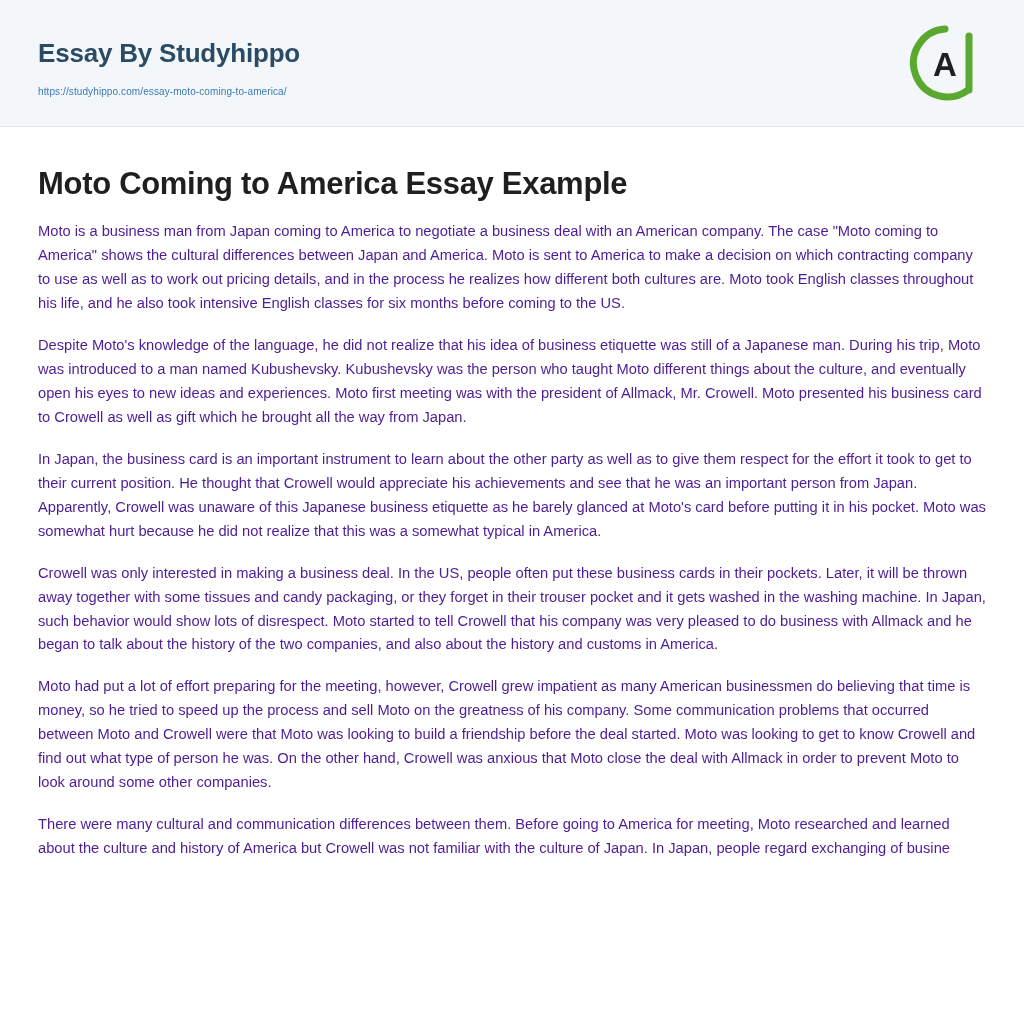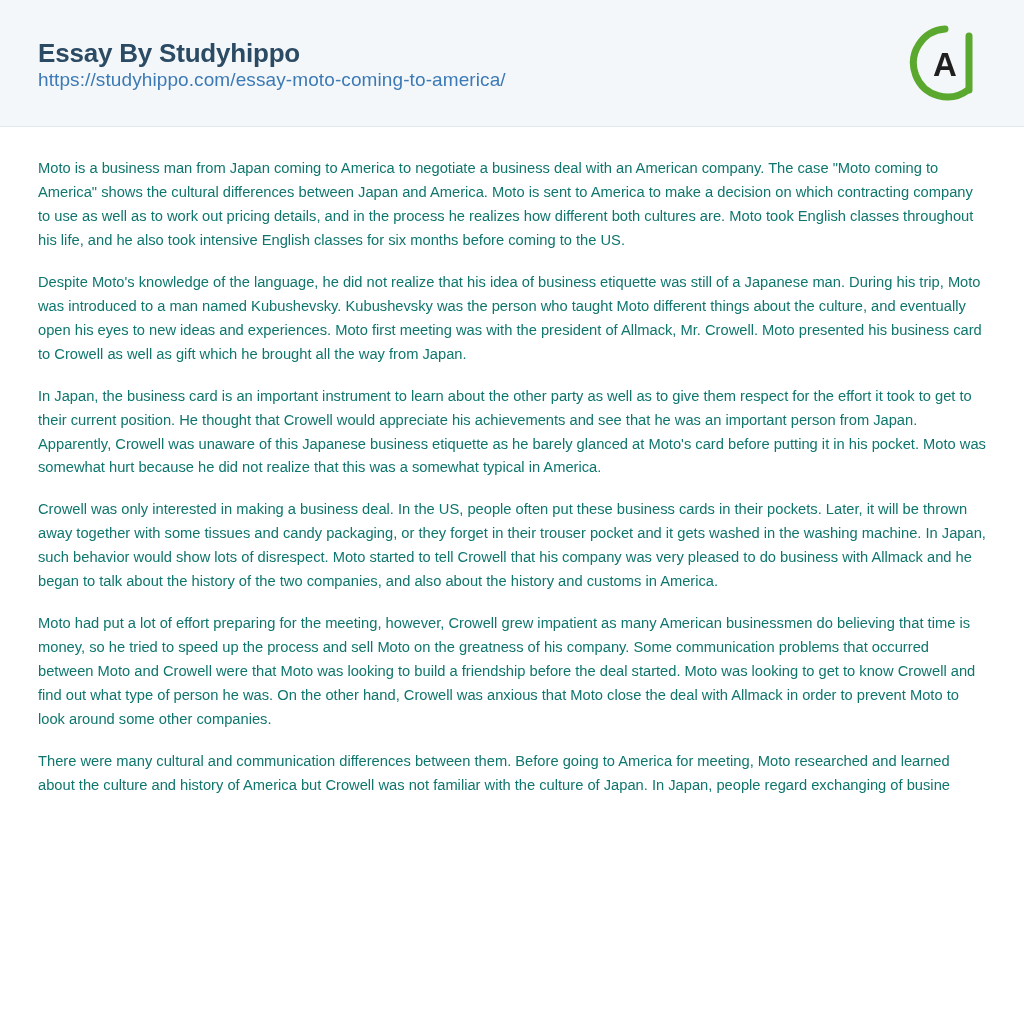--- a/index.html
+++ b/index.html
@@ -35,22 +35,22 @@
     color: #2b4a63;
     letter-spacing: -0.2px;
     line-height: 1;
   }
   .brand .brand-accent {
     color: #2b4a63;
   }
   .source-url {
     position: absolute;
     left: 38px;
-    top: 69px;
-    font-size: 19px;
+    top: 86px;
+    font-size: 10px;
     color: #3c7ab5;
     text-decoration: none;
     letter-spacing: 0.1px;
   }
   .logo {
     position: absolute;
     right: 40px;
     top: 24px;
     width: 78px;
     height: 78px;
@@ -65,21 +65,21 @@
     font-size: 31px;
     font-weight: bold;
     color: #1f1f1f;
     margin: 8px 0 18px 0;
     letter-spacing: -0.3px;
     line-height: 1.2;
   }
   .para {
     font-size: 14.7px;
     line-height: 1.63;
-    color: #0f766e;
+    color: #4c1d95;
     margin: 0 0 18px 0;
     text-align: left;
   }
   .para:last-child { margin-bottom: 8px; }
 </style>
 </head>
 <body>
 
 <div class="page">
 
@@ -89,20 +89,21 @@
     <div class="logo">
       <svg viewBox="0 0 78 78" width="78" height="78" aria-hidden="true">
         <path d="M39 5 A34 34 0 1 0 62 66" fill="none" stroke="#5aa82e" stroke-width="7" stroke-linecap="round"></path>
         <path d="M63 12 L63 66" fill="none" stroke="#5aa82e" stroke-width="7" stroke-linecap="round"></path>
         <text x="39" y="52" font-family="Liberation Sans, sans-serif" font-size="33" font-weight="bold" fill="#1f1f1f" text-anchor="middle">A</text>
       </svg>
     </div>
   </div>
 
   <div class="content">
+    <h1 class="doc-title">Moto Coming to America Essay Example</h1>
     <p class="para">Moto is a business man from Japan coming to America to negotiate a business deal with an American company. The case "Moto coming to America" shows the cultural differences between Japan and America. Moto is sent to America to make a decision on which contracting company to use as well as to work out pricing details, and in the process he realizes how different both cultures are. Moto took English classes throughout his life, and he also took intensive English classes for six months before coming to the US.</p>
     <p class="para">Despite Moto's knowledge of the language, he did not realize that his idea of business etiquette was still of a Japanese man. During his trip, Moto was introduced to a man named Kubushevsky. Kubushevsky was the person who taught Moto different things about the culture, and eventually open his eyes to new ideas and experiences. Moto first meeting was with the president of Allmack, Mr. Crowell. Moto presented his business card to Crowell as well as gift which he brought all the way from Japan.</p>
     <p class="para">In Japan, the business card is an important instrument to learn about the other party as well as to give them respect for the effort it took to get to their current position. He thought that Crowell would appreciate his achievements and see that he was an important person from Japan. Apparently, Crowell was unaware of this Japanese business etiquette as he barely glanced at Moto's card before putting it in his pocket. Moto was somewhat hurt because he did not realize that this was a somewhat typical in America.</p>
     <p class="para">Crowell was only interested in making a business deal. In the US, people often put these business cards in their pockets. Later, it will be thrown away together with some tissues and candy packaging, or they forget in their trouser pocket and it gets washed in the washing machine. In Japan, such behavior would show lots of disrespect. Moto started to tell Crowell that his company was very pleased to do business with Allmack and he began to talk about the history of the two companies, and also about the history and customs in America.</p>
     <p class="para">Moto had put a lot of effort preparing for the meeting, however, Crowell grew impatient as many American businessmen do believing that time is money, so he tried to speed up the process and sell Moto on the greatness of his company. Some communication problems that occurred between Moto and Crowell were that Moto was looking to build a friendship before the deal started. Moto was looking to get to know Crowell and find out what type of person he was. On the other hand, Crowell was anxious that Moto close the deal with Allmack in order to prevent Moto to look around some other companies.</p>
     <p class="para">There were many cultural and communication differences between them. Before going to America for meeting, Moto researched and learned about the culture and history of America but Crowell was not familiar with the culture of Japan. In Japan, people regard exchanging of busine</p>
   </div>
 
 </div>
 

